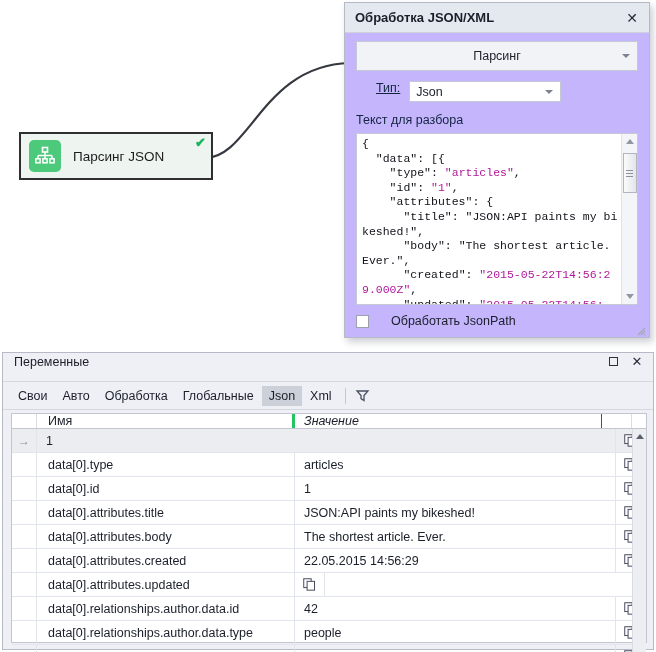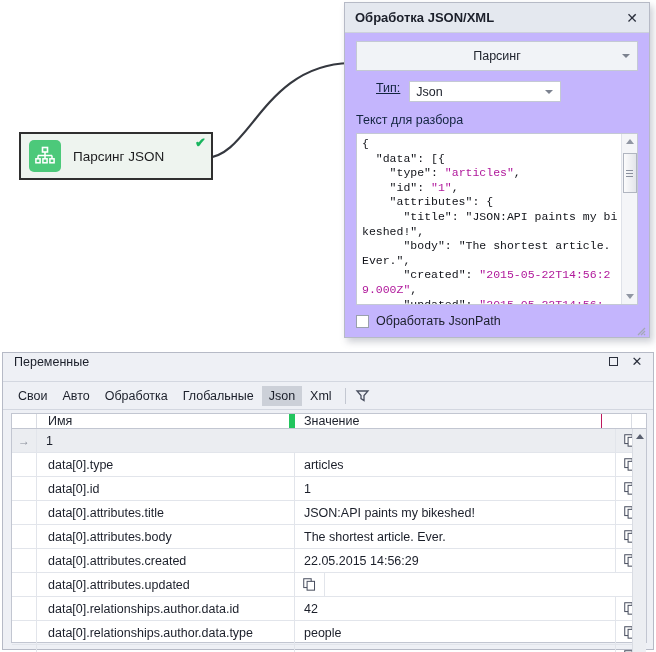--- a/index.html
+++ b/index.html
@@ -127,21 +127,21 @@
   .sb-grip { width: 7px; }
   .sb-grip span {
     display: block; height: 1px; background: #8a909d; margin: 2px 0;
   }
 
   .cb-row { display: flex; align-items: center; margin-top: 9px; }
   .cb-box {
     width: 13px; height: 13px; background: #ffffff;
     border: 1px solid #9aa0ad;
   }
-  .cb-label { margin-left: 7px; font-size: 12.5px; color: #1b1f2a; }
+  .cb-label { margin-left: 22px; font-size: 12.5px; color: #1b1f2a; }
   .grip {
     position: absolute; right: 3px; bottom: 2px; width: 12px; height: 12px;
   }
 
   
   .vars {
     position: absolute; left: 2px; top: 352px;
     width: 652px; height: 298px;
     background: #eef0f5; border: 1px solid #b6bac6;
   }
@@ -178,25 +178,25 @@
     display: flex; flex-direction: column;
   }
   .grid-head {
     height: 25px; display: flex; align-items: center;
     background: #ffffff; border-bottom: 1px solid #c2c6d1;
     font-size: 12.5px; color: #1b1f2a;
   }
   .col-ind { width: 25px; border-right: 1px solid #d9dce3; height: 100%; }
   .col-name {
     width: 258px; height: 100%; display: flex; align-items: center;
-    padding-left: 11px; border-right: 6px solid #22c55e;
+    padding-left: 11px; border-right: 3px solid #22c55e;
   }
   .col-val {
     flex: 1; height: 100%; display: flex; align-items: center;
-    padding-left: 9px; border-right: 1px solid #be185d;
+    padding-left: 9px; border-right: 1px solid #be185d; font-style: italic;
   }
   .col-cp { width: 30px; height: 100%; border-right: 1px solid #d9dce3; }
   .col-sb { width: 14px; height: 100%; }
 
   .grid-body { flex: 1; display: flex; flex-direction: column; position: relative; }
   .grow {
     height: 24px; display: flex; align-items: center;
     border-bottom: 1px solid #e2e5eb; font-size: 12.5px; color: #1b1f2a;
   }
   .grow.sel { background: #ebedf1; }

